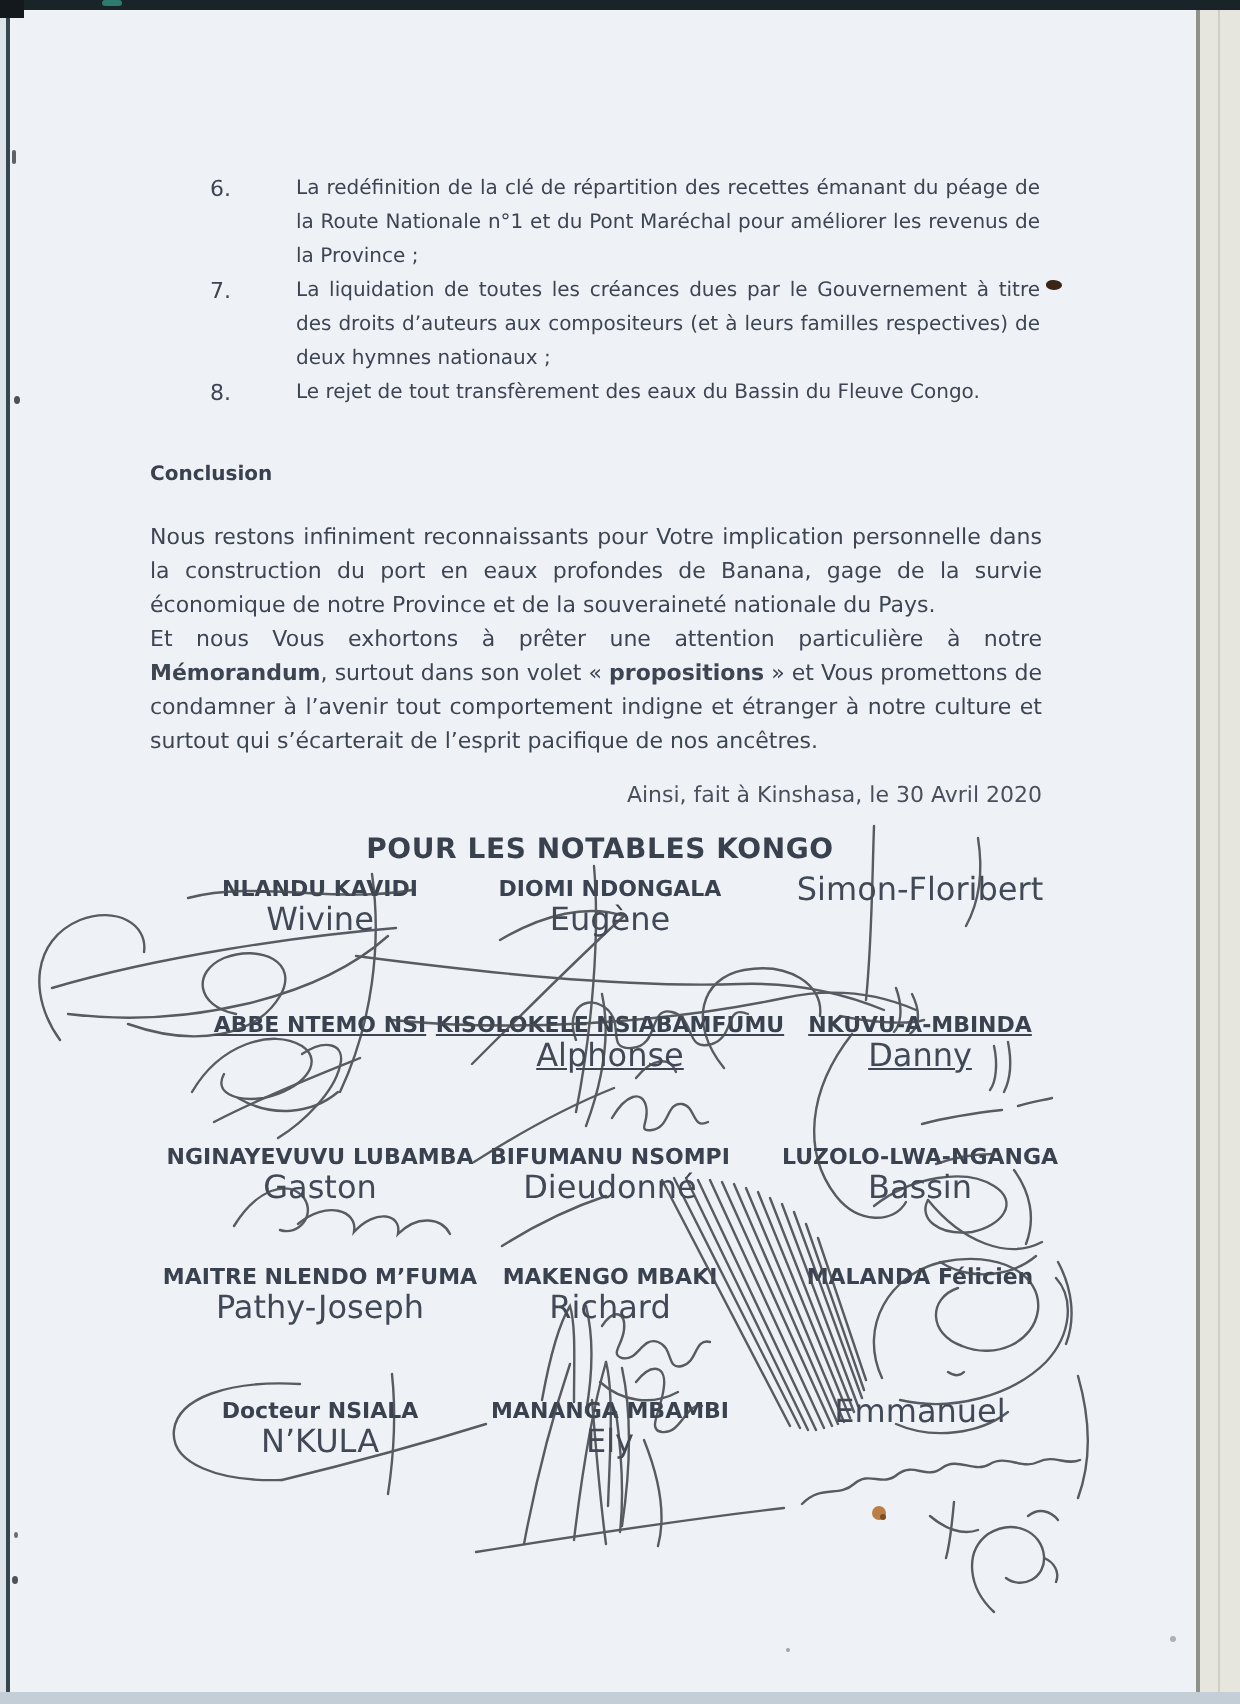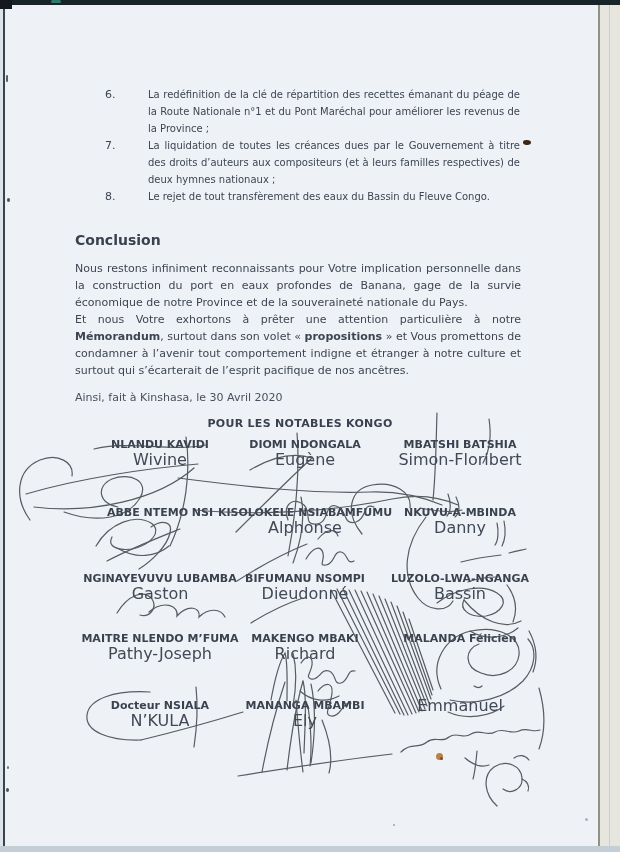--- a/index.html
+++ b/index.html
@@ -14,32 +14,32 @@
   .edge-right-strip{position:absolute;left:598px;top:0;width:22px;height:852px;
       background:#e7e6de;border-left:2px solid #8f9289;}
   .edge-right-faint{position:absolute;left:609px;top:0;width:1px;height:852px;background:#cfceC4;}
   .edge-bottom{position:absolute;left:0;top:846px;width:620px;height:6px;background:#c3ced7;}
   
   .doc{position:absolute;left:0;top:0;width:620px;height:852px;color:#3e4552;}
   .list{position:absolute;left:105px;top:86px;width:415px;}
   .item{display:flex;margin:0 0 0 0;}
   .num{width:43px;flex:0 0 43px;font-size:11px;line-height:17px;}
   .txt{flex:1;font-size:10px;line-height:17px;text-align:justify;}
-  .h-conclusion{position:absolute;left:75px;top:232px;font-size:14px;font-weight:700;color:#3a414e;}
+  .h-conclusion{position:absolute;left:75px;top:232px;font-size:10px;font-weight:700;color:#3a414e;}
   .paras{position:absolute;left:75px;top:260px;width:446px;font-size:11px;line-height:17px;text-align:justify;}
   .paras p{margin:0;}
   .b{font-weight:700;}
-  .dateline{position:absolute;left:75px;top:391px;width:446px;font-size:11px;text-align:left;color:#49505c;}
+  .dateline{position:absolute;left:75px;top:391px;width:446px;font-size:11px;text-align:right;color:#49505c;}
   .sig-title{position:absolute;left:55px;top:417px;width:490px;text-align:center;
-      font-size:11px;font-weight:700;color:#3a414e;letter-spacing:.3px;}
+      font-size:14px;font-weight:700;color:#3a414e;letter-spacing:.3px;}
   .sig-cell{position:absolute;text-align:center;white-space:nowrap;}
   .sig-name{font-size:11px;font-weight:700;color:#3b424f;line-height:15px;}
   .sig-given{font-size:16px;color:#424956;line-height:15px;}
   .c1{left:55px;width:210px;} .c2{left:215px;width:180px;} .c3{left:375px;width:170px;}
-  .r1{top:437px;} .r2{top:505px;} .r3{top:571px;} .r4{top:631px;} .r5{top:698px;}
+  .r1{top:437px;} .r2{top:505px;text-decoration:underline;} .r3{top:571px;} .r4{top:631px;} .r5{top:698px;}
   .sig-svg{position:absolute;left:0;top:0;pointer-events:none;}
   
   .speck{position:absolute;border-radius:50%;}
   .sp1{left:523px;top:140px;width:8px;height:5px;background:#3a2517;border-radius:45% 55% 50% 50%;}
   .sp2{left:51px;top:0;width:10px;height:3px;background:#2f7a6e;border-radius:2px;}
   .sp3{left:436px;top:753px;width:7px;height:7px;background:#bb7f46;}
   .sp4{left:440px;top:757px;width:3px;height:3px;background:#7d4e26;}
   .sp5{left:6px;top:75px;width:2px;height:7px;background:#5a6168;border-radius:1px;}
   .sp6{left:7px;top:198px;width:3px;height:4px;background:#4c5258;}
   .sp7{left:6px;top:788px;width:3px;height:4px;background:#4c5258;}
@@ -66,37 +66,36 @@
       <div class="item">
         <div class="num">8.</div>
         <div class="txt">Le rejet de tout transfèrement des eaux du Bassin du Fleuve Congo.</div>
       </div>
     </div>
 
     <div class="h-conclusion">Conclusion</div>
 
     <div class="paras">
       <p><span>Nous restons infiniment reconnaissants pour Votre implication personnelle dans la construction du port en eaux profondes de Banana, gage de la survie économique de notre Province et de la souveraineté  nationale du Pays.</span></p>
-      <p><span>Et nous Votre exhortons à prêter une attention particulière à notre </span><span class="b">Mémorandum</span><span>, surtout dans son volet «  </span><span class="b">propositions</span><span> » et Vous promettons de condamner à l’avenir tout comportement indigne et étranger à notre culture et surtout  qui s’écarterait de l’esprit pacifique de nos ancêtres.</span></p>
+      <p><span>Et nous Vous exhortons à prêter une attention particulière à notre </span><span class="b">Mémorandum</span><span>, surtout dans son volet «  </span><span class="b">propositions</span><span> » et Vous promettons de condamner à l’avenir tout comportement indigne et étranger à notre culture et surtout  qui s’écarterait de l’esprit pacifique de nos ancêtres.</span></p>
     </div>
 
     <div class="dateline">Ainsi, fait à Kinshasa, le 30 Avril 2020</div>
 
     <div class="sig-title">POUR LES NOTABLES KONGO</div>
 
     <div class="sig-cell r1 c1">
       <div class="sig-name">NLANDU KAVIDI</div>
       <div class="sig-given">Wivine</div>
     </div>
     <div class="sig-cell r1 c2">
       <div class="sig-name">DIOMI NDONGALA</div>
       <div class="sig-given">Eugène</div>
     </div>
     <div class="sig-cell r1 c3">
-      <div class="sig-name">MBATSHI BATSHIA</div>
       <div class="sig-given">Simon-Floribert</div>
     </div>
 
     <div class="sig-cell r2 c1">
       <div class="sig-name">ABBE NTEMO NSI</div>
       <div class="sig-given"></div>
     </div>
     <div class="sig-cell r2 c2">
       <div class="sig-name">KISOLOKELE NSIABAMFUMU</div>
       <div class="sig-given">Alphonse</div>

